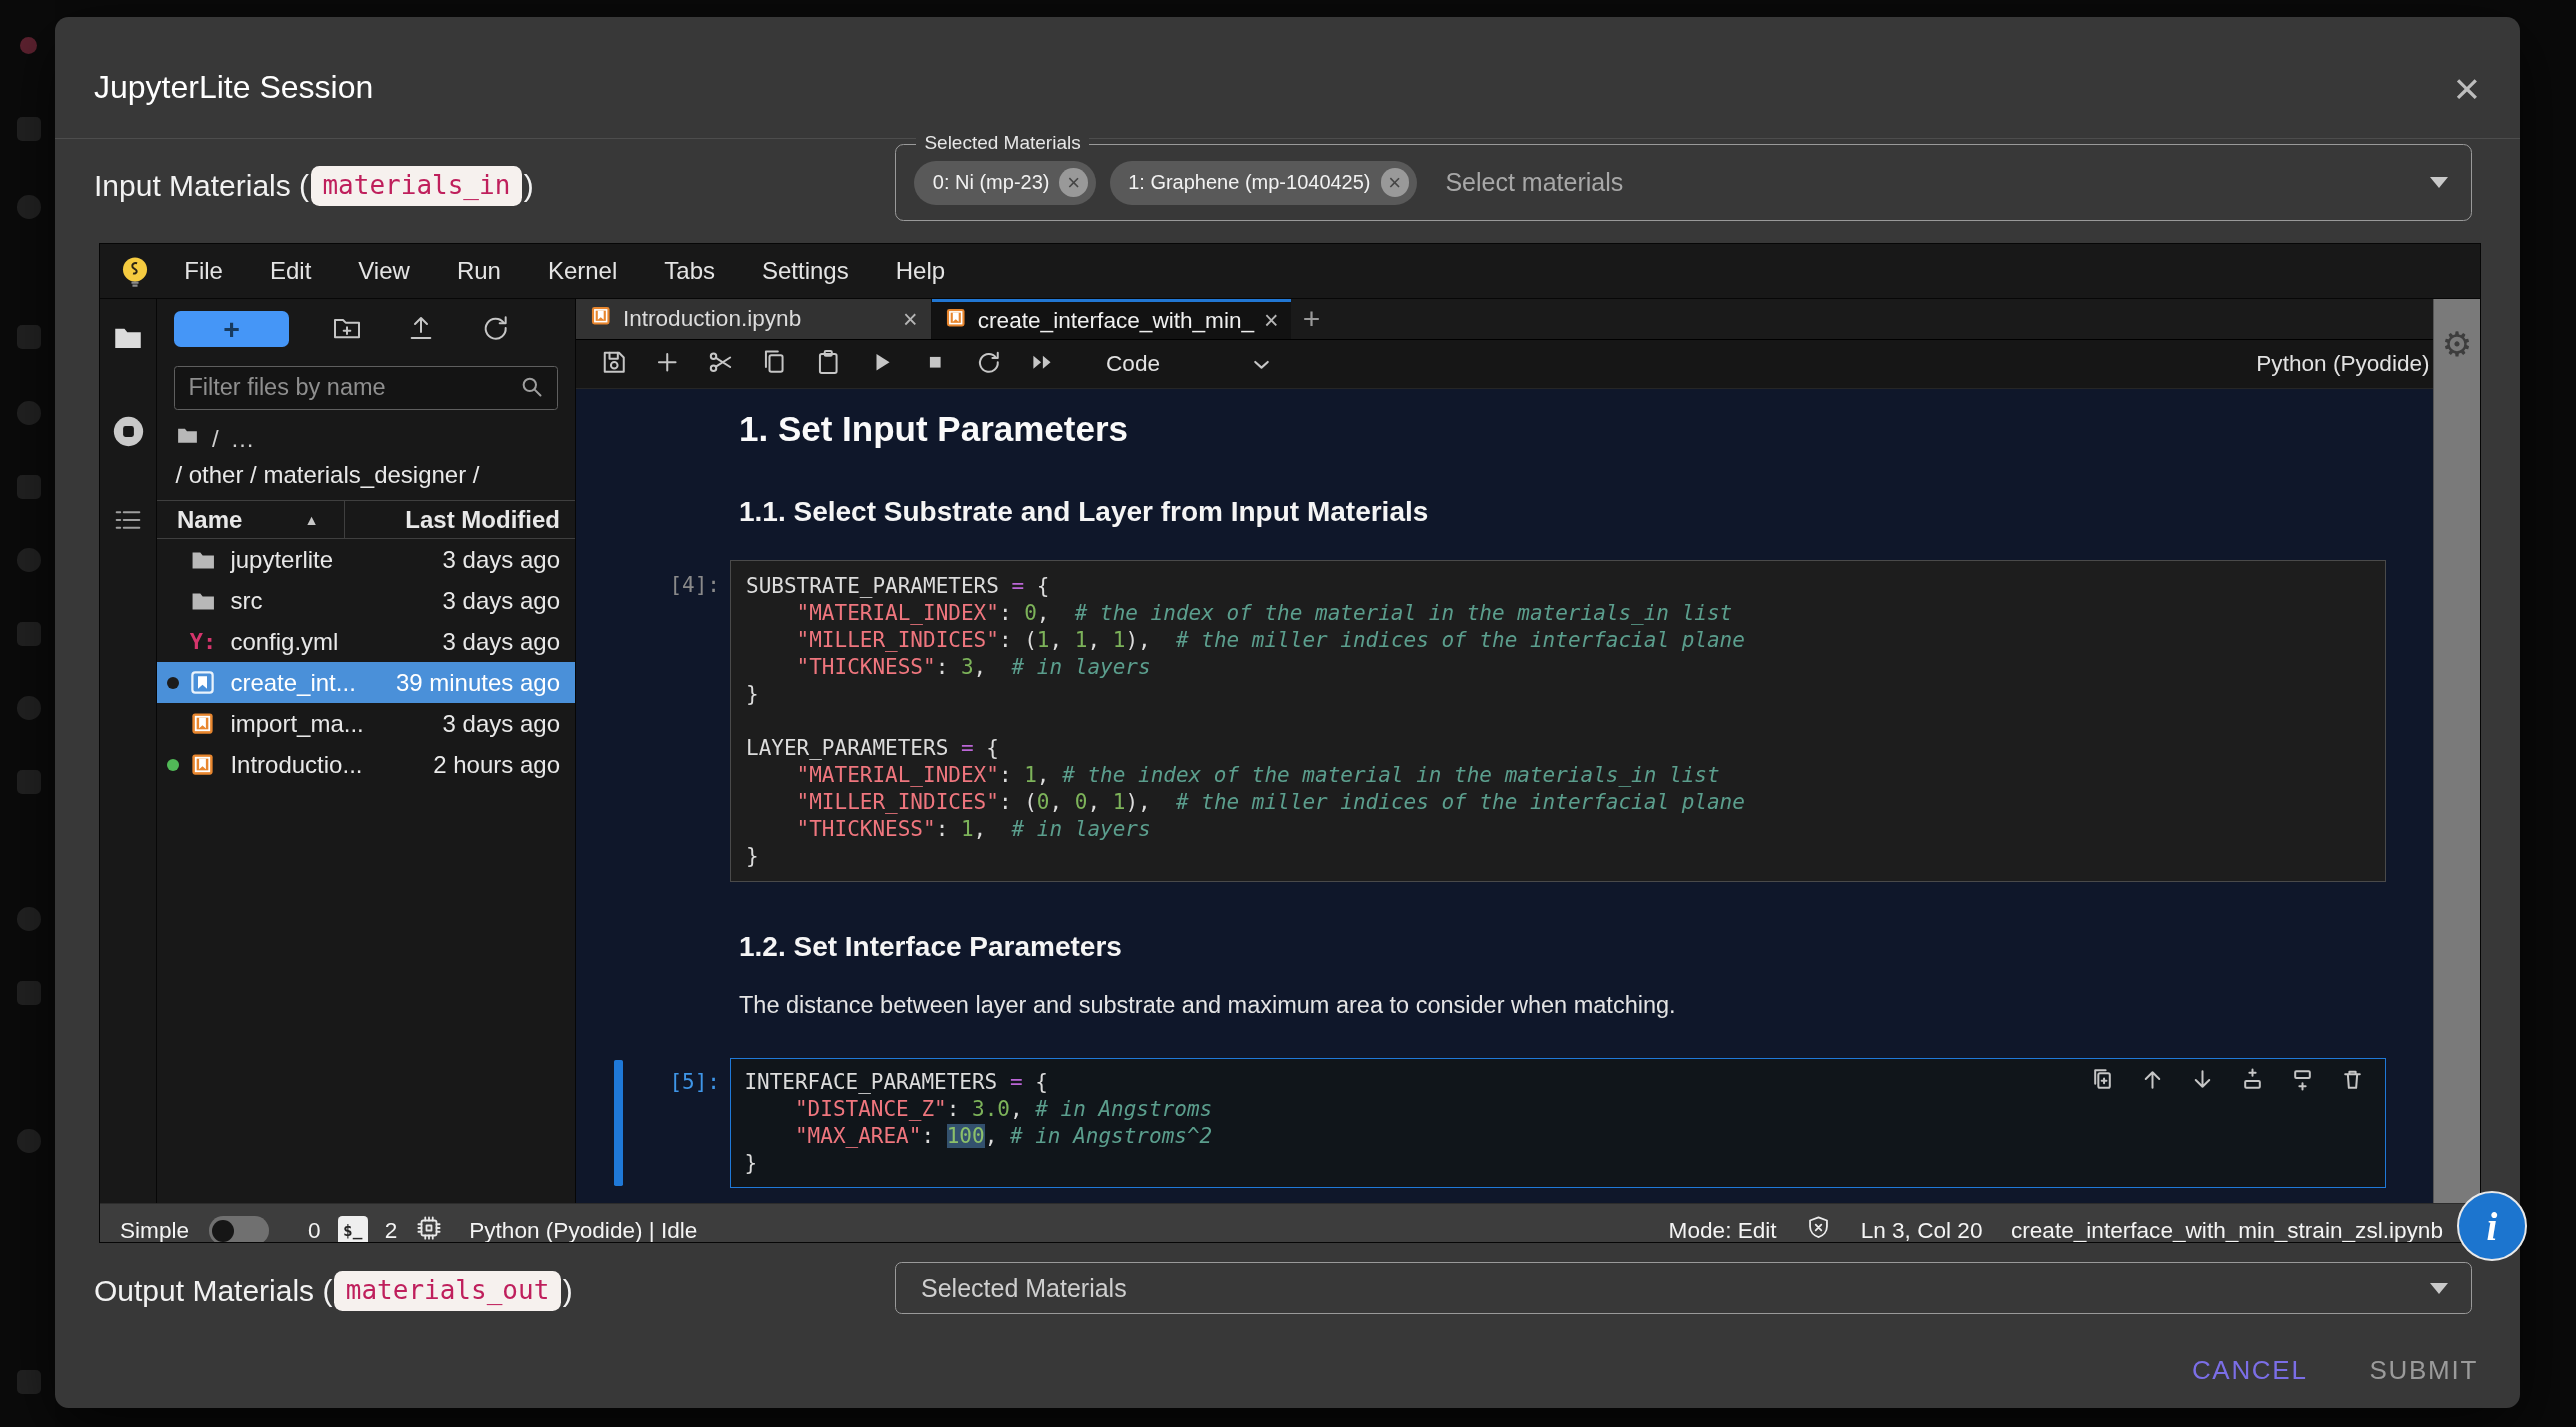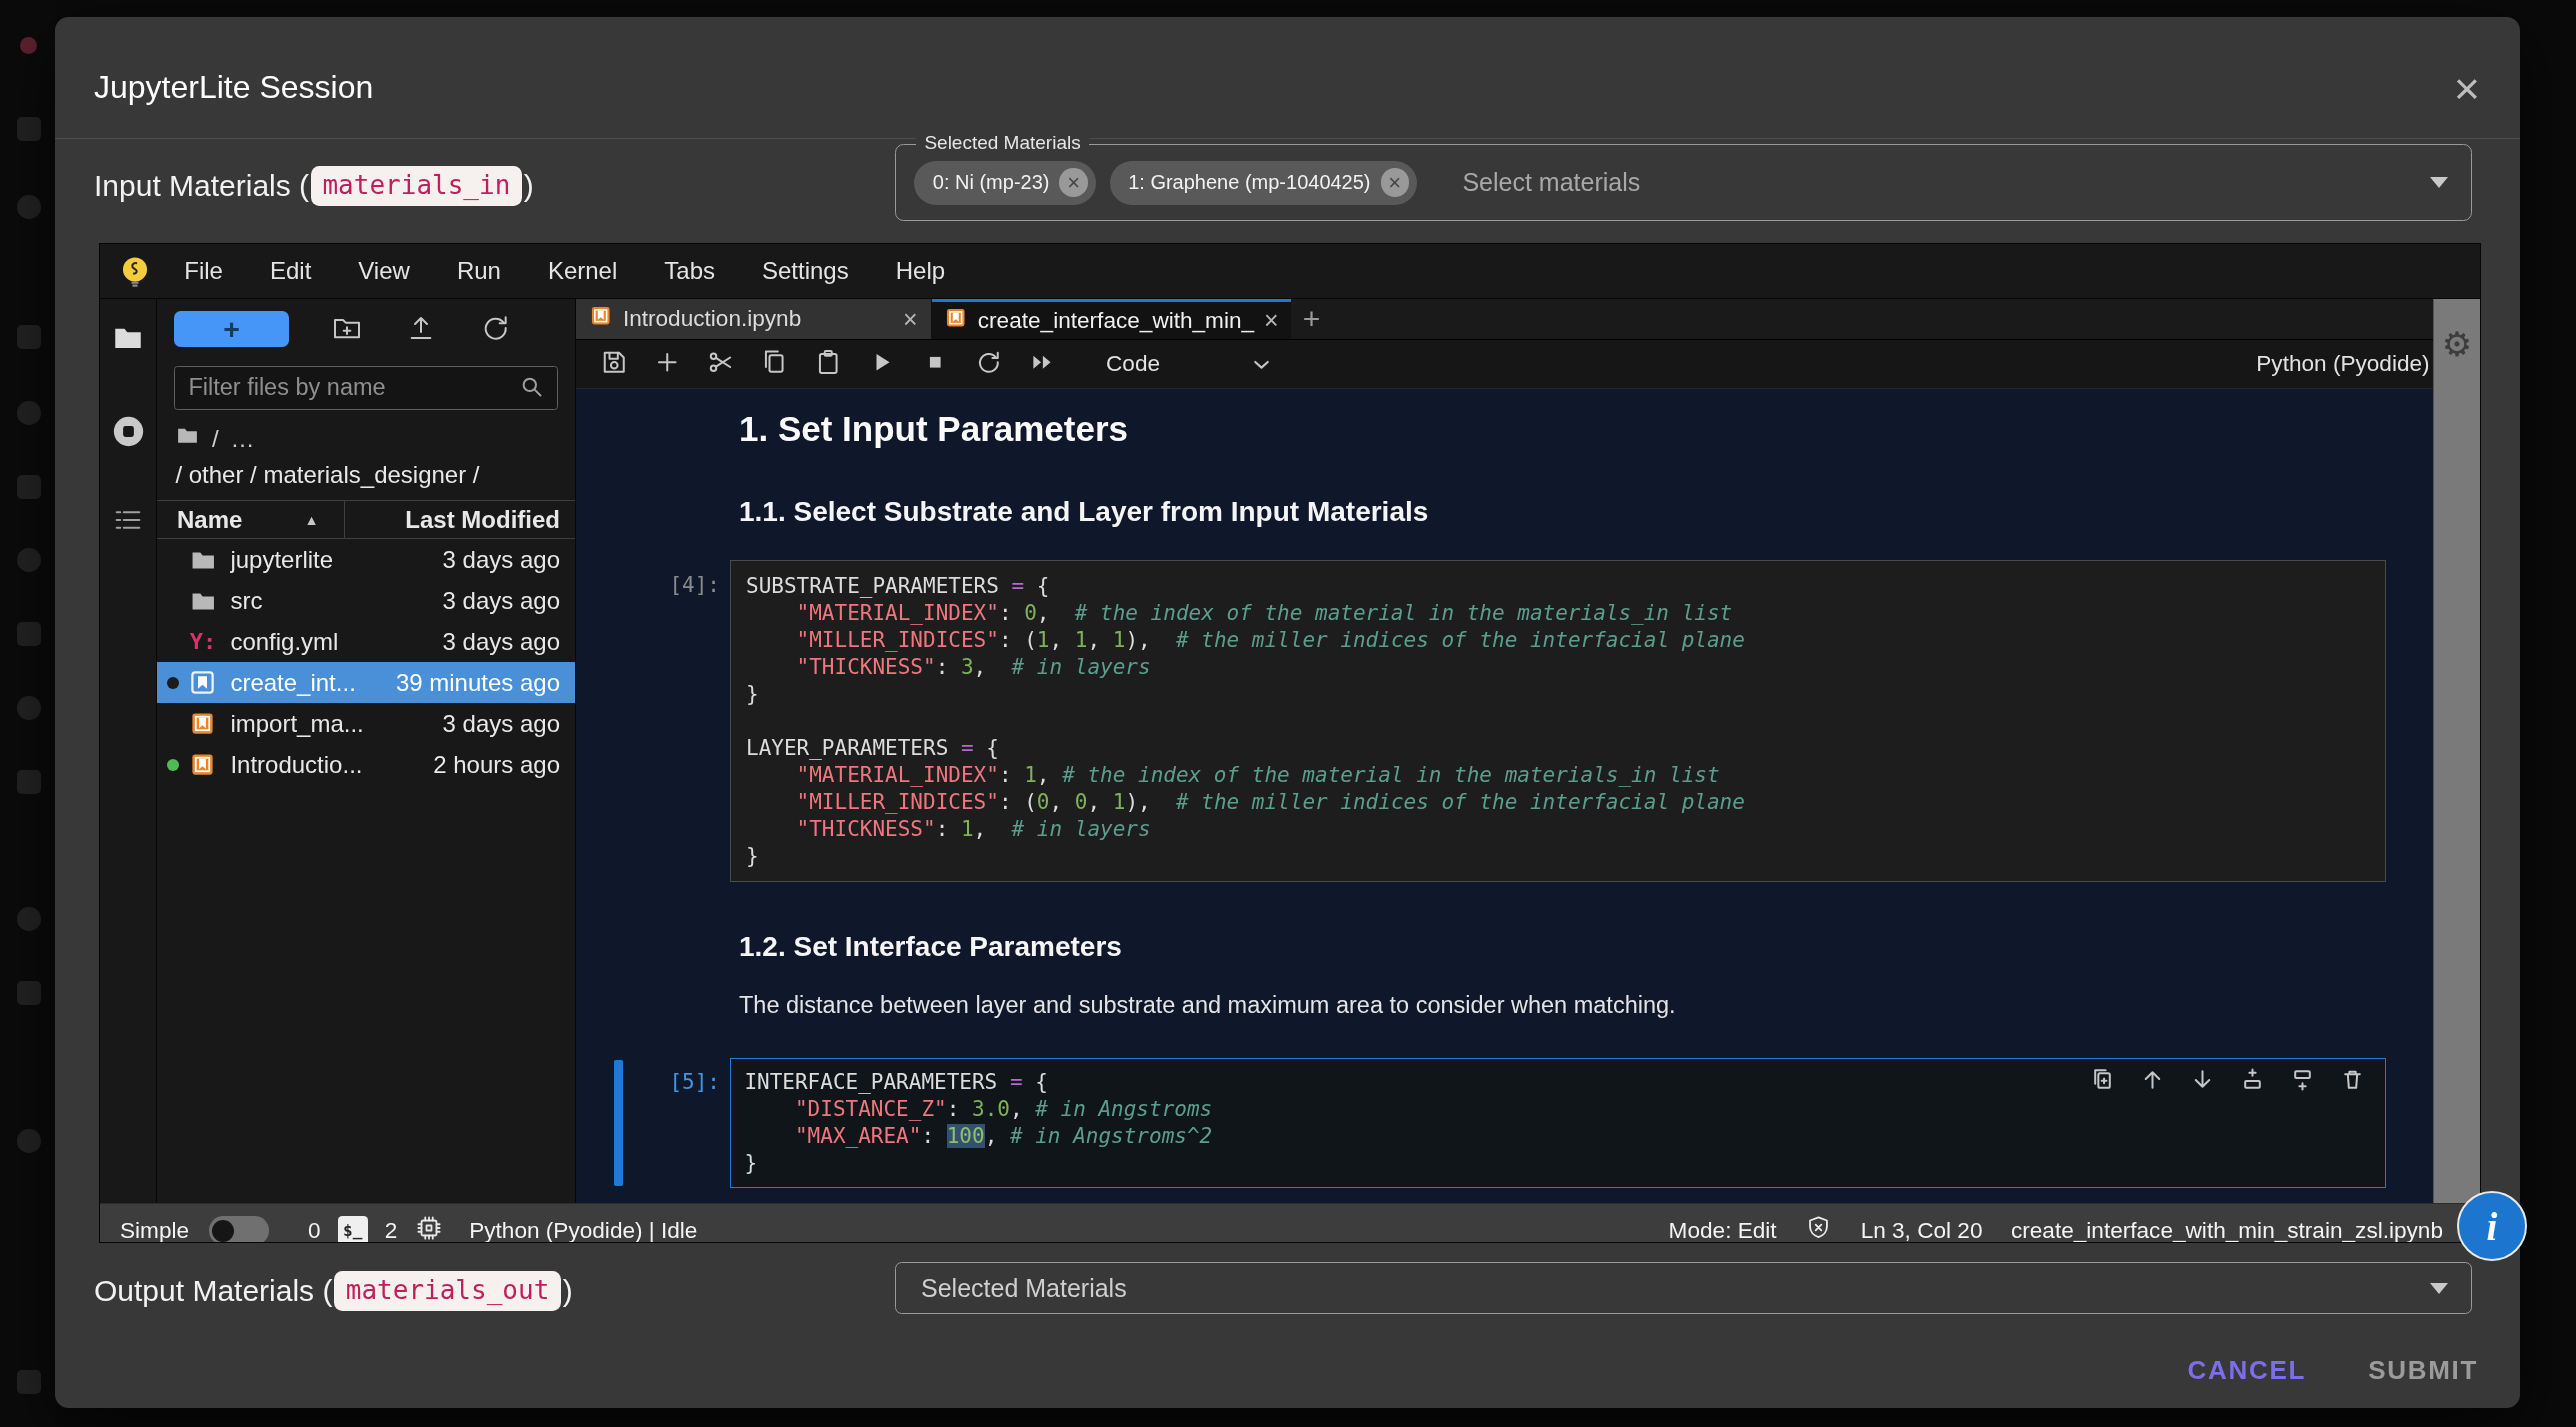--- a/index.html
+++ b/index.html
@@ -23,37 +23,37 @@
   .io-label { position:absolute; left:39px; display:flex; align-items:center; font-size:30px; color:#f2f2f2; }
   .io-label .pill { font-family:"DejaVu Sans Mono",monospace; font-size:26px; background:#f6f1ee; color:#bf1f5c;
                     padding:4.2px 11.7px 5.9px; border-radius:8.4px; margin:0 1.7px; }
   .input-row { top:149px; }
   .output-row { top:1254px; }
 
   .fieldset { position:absolute; left:840px; top:127px; width:1577px; height:77px;
               border:0.8px solid #9a9a9a; border-radius:8.4px; }
   .fieldset .legend { position:absolute; top:-13.4px; left:20px; background:#383838; padding:0 8.4px;
                       font-size:19px; color:#e6e6e6; }
-  .chips-row { display:flex; align-items:center; height:100%; padding-left:18.4px; gap:23px; }
+  .chips-row { display:flex; align-items:center; height:100%; padding-left:18.4px; gap:6px; }
   .chip { display:flex; align-items:center; height:44px; background:#595959; border-radius:22px;
           padding:0 8.4px 0 18.4px; gap:10px; }
   .chip-label { font-size:20px; color:#f2f2f2; white-space:nowrap; }
   .chip-x { width:28.5px; height:28.5px; border-radius:50%; background:#999999; color:#454545;
             display:flex; align-items:center; justify-content:center; font-size:22px; }
   .select-ph { font-size:25px; color:#a8a8a8; margin-left:22px; }
   .tri-down { position:absolute; right:23.5px; top:32px; width:0; height:0;
               border-left:9.2px solid transparent; border-right:9.2px solid transparent; border-top:11px solid #c9c9c9; }
 
   .out-dropdown { position:absolute; left:840px; top:1245px; width:1577px; height:52px;
                   border:0.8px solid #9a9a9a; border-radius:6.7px; display:flex; align-items:center; }
   .out-dropdown .lbl { font-size:25px; color:#cfcfcf; margin-left:25px; }
   .out-dropdown .tri-down { top:20px; }
 
   .footer { position:absolute; right:42px; bottom:22px; display:flex; gap:62px; align-items:center; }
-  .btn-text { font-size:26px; font-weight:bold; letter-spacing:1.7px; background:none; border:none;
+  .btn-text { font-size:26px; font-weight:normal; letter-spacing:1.7px; background:none; border:none;
               font-family:"Liberation Sans",sans-serif; }
   .btn-cancel { color:#7b6ee6; }
   .btn-submit { color:#9b9b9b; }
 
   
   .jframe { position:absolute; left:44px; top:226px; width:2382px; height:1000px;
             background:#141414; border:0.8px solid #060606; display:flex; flex-direction:column; overflow:hidden; }
   .menubar { height:55px; background:#181818; border-bottom:0.8px solid #070707; display:flex; align-items:center; padding-left:11.7px; flex:none; }
   .menu-item { font-size:24px; color:#e4e4e4; padding:0 23.5px; }
   .logo { margin:0 8.4px 0 6.7px; display:flex; }

